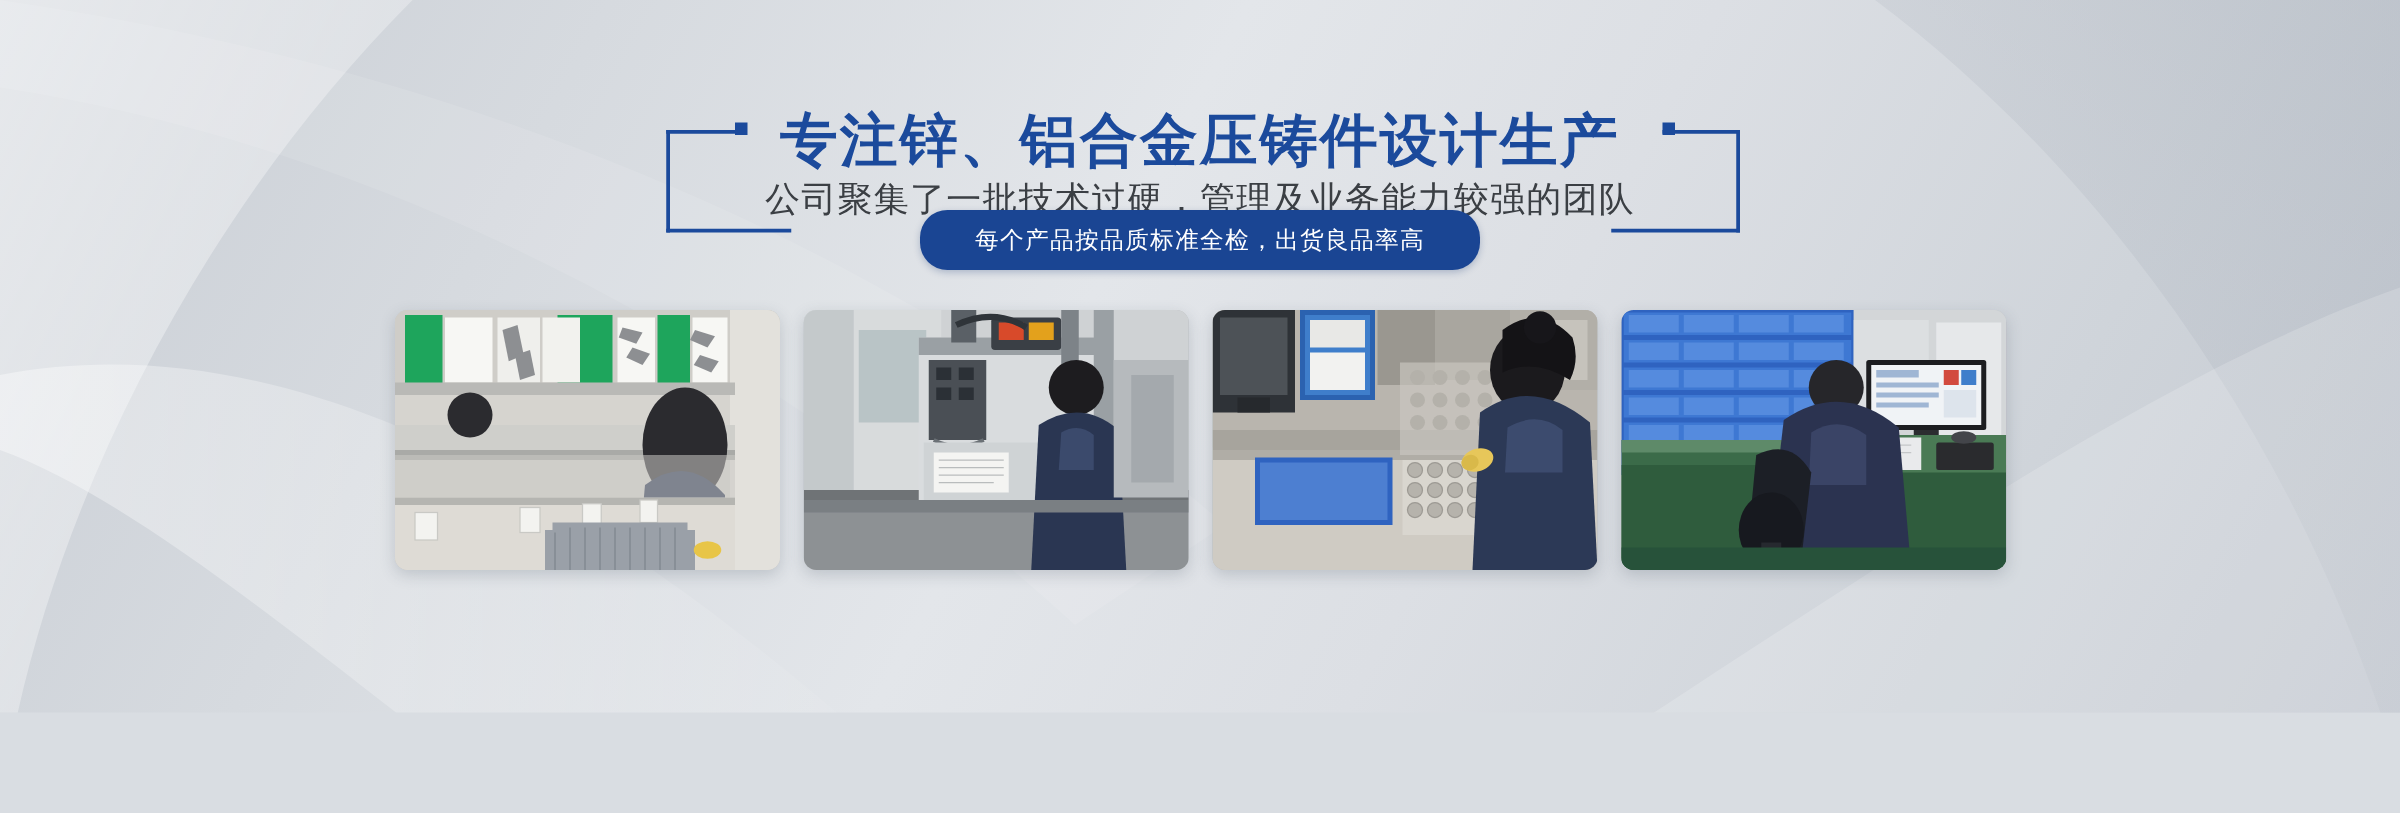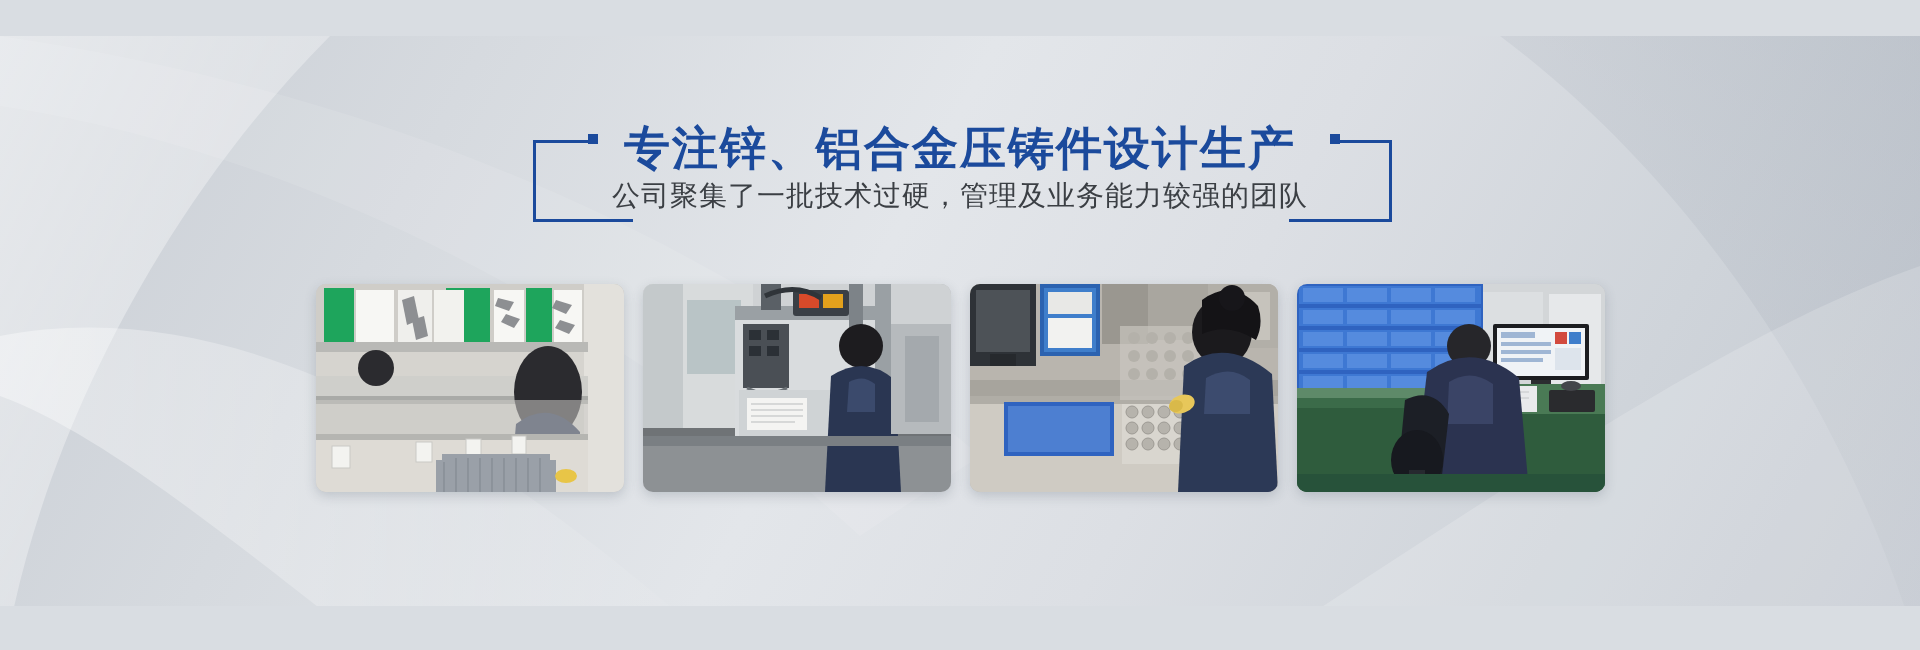--- a/index.html
+++ b/index.html
@@ -5,21 +5,20 @@
 <style>
   html,body{margin:0;padding:0;}
   body{
     width:1920px;height:650px;overflow:hidden;
     font-family:"Liberation Sans","DejaVu Sans",sans-serif;
     background:#d9dde2;
   }
   .stage{
     position:relative;width:1920px;height:570px;overflow:hidden;
     background:linear-gradient(118deg,#c9ced5 0%,#d6dadf 22%,#e3e6ea 45%,#dcdfe4 62%,#cfd4da 82%,#c4c9d1 100%);
-    margin-top:36px;
   }
   
   .swoosh{position:absolute;left:0;top:0;width:1920px;height:650px;pointer-events:none;}
 
   
   .textblock{position:absolute;left:0;top:0;width:1920px;height:230px;}
 
   .bracket{position:absolute;pointer-events:none;}
   .br-h{height:3px;background:#1b4a9c;position:absolute;}
   .br-v{width:3px;background:#1b4a9c;position:absolute;}
@@ -91,20 +90,21 @@
       <div class="br-h" style="left:1330px;top:104px;width:62px;"></div>
       <div class="br-cap" style="left:1330px;top:98px;"></div>
       <div class="br-v" style="left:1389px;top:104px;height:82px;"></div>
       <div class="br-h" style="left:1289px;top:183px;width:103px;"></div>
     </div>
 
     <h1 class="headline">专注锌、铝合金压铸件设计生产</h1>
 
     <p class="subtitle">公司聚集了一批技术过硬，管理及业务能力较强的团队</p>
 
+    <div class="pill">每个产品按品质标准全检，出货良品率高</div>
   </div>
 
   <div class="photos">
 
     <div class="card">
       <svg viewBox="0 0 308 208" preserveAspectRatio="none">
         <rect width="308" height="208" fill="#d6d4cf"></rect>
         <rect x="0" y="0" width="308" height="62" fill="#cfcdc8"></rect>
         <rect x="8" y="4" width="30" height="56" fill="#1ea55c"></rect>
         <rect x="130" y="4" width="44" height="56" fill="#1ea55c"></rect>

